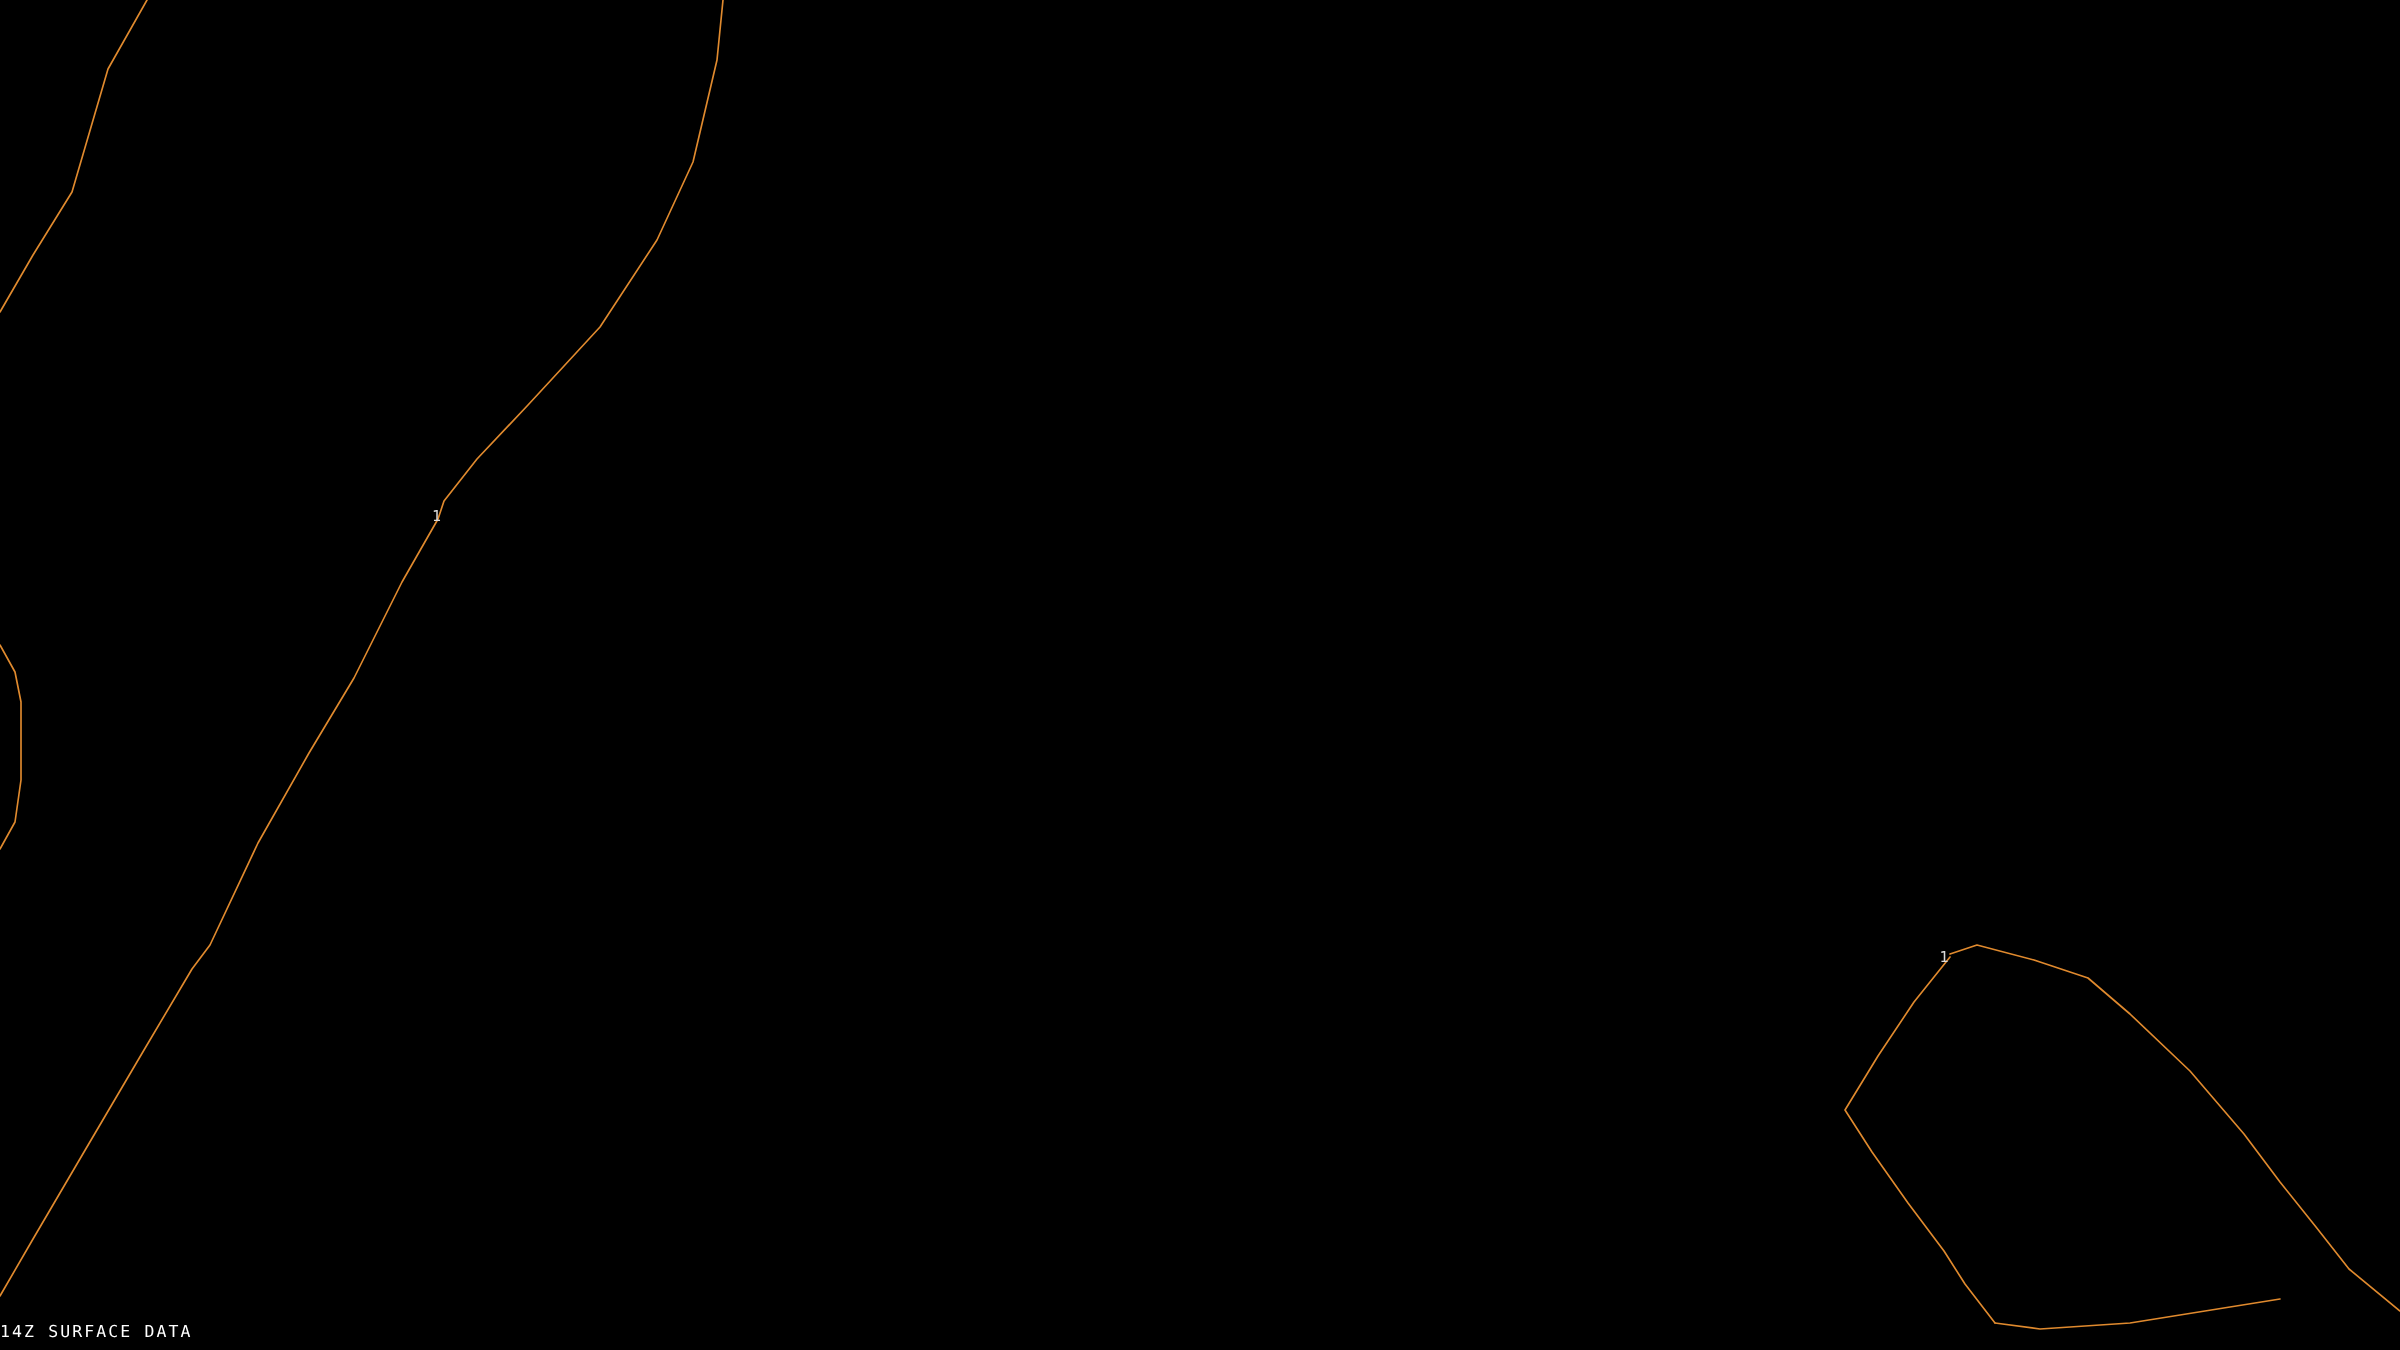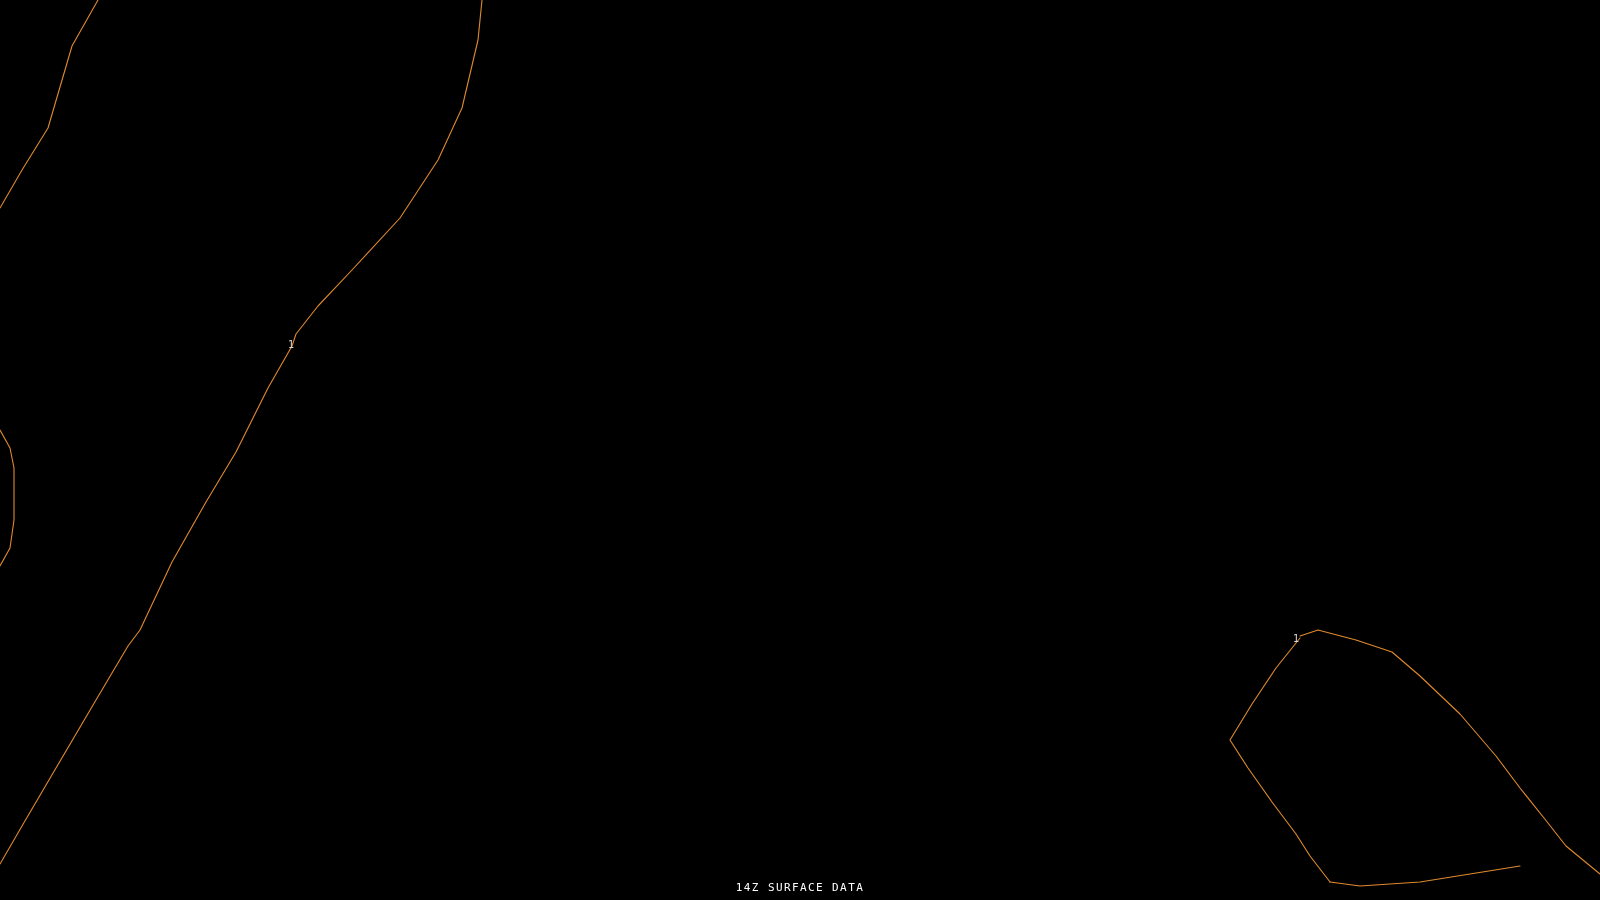--- a/index.html
+++ b/index.html
@@ -41,21 +41,20 @@
     font-size: 10px;
     line-height: 10px;
     letter-spacing: 0px;
     white-space: nowrap;
   }
   #footer-title {
     position: absolute;
     left: 0;
     right: 0;
     bottom: 6px;
-    text-align: center;
     color: #ffffff;
     font-family: "DejaVu Sans Mono", monospace;
     font-size: 11px;
     letter-spacing: 1.4px;
     white-space: nowrap;
   }
 </style>
 </head>
 <body>
 

